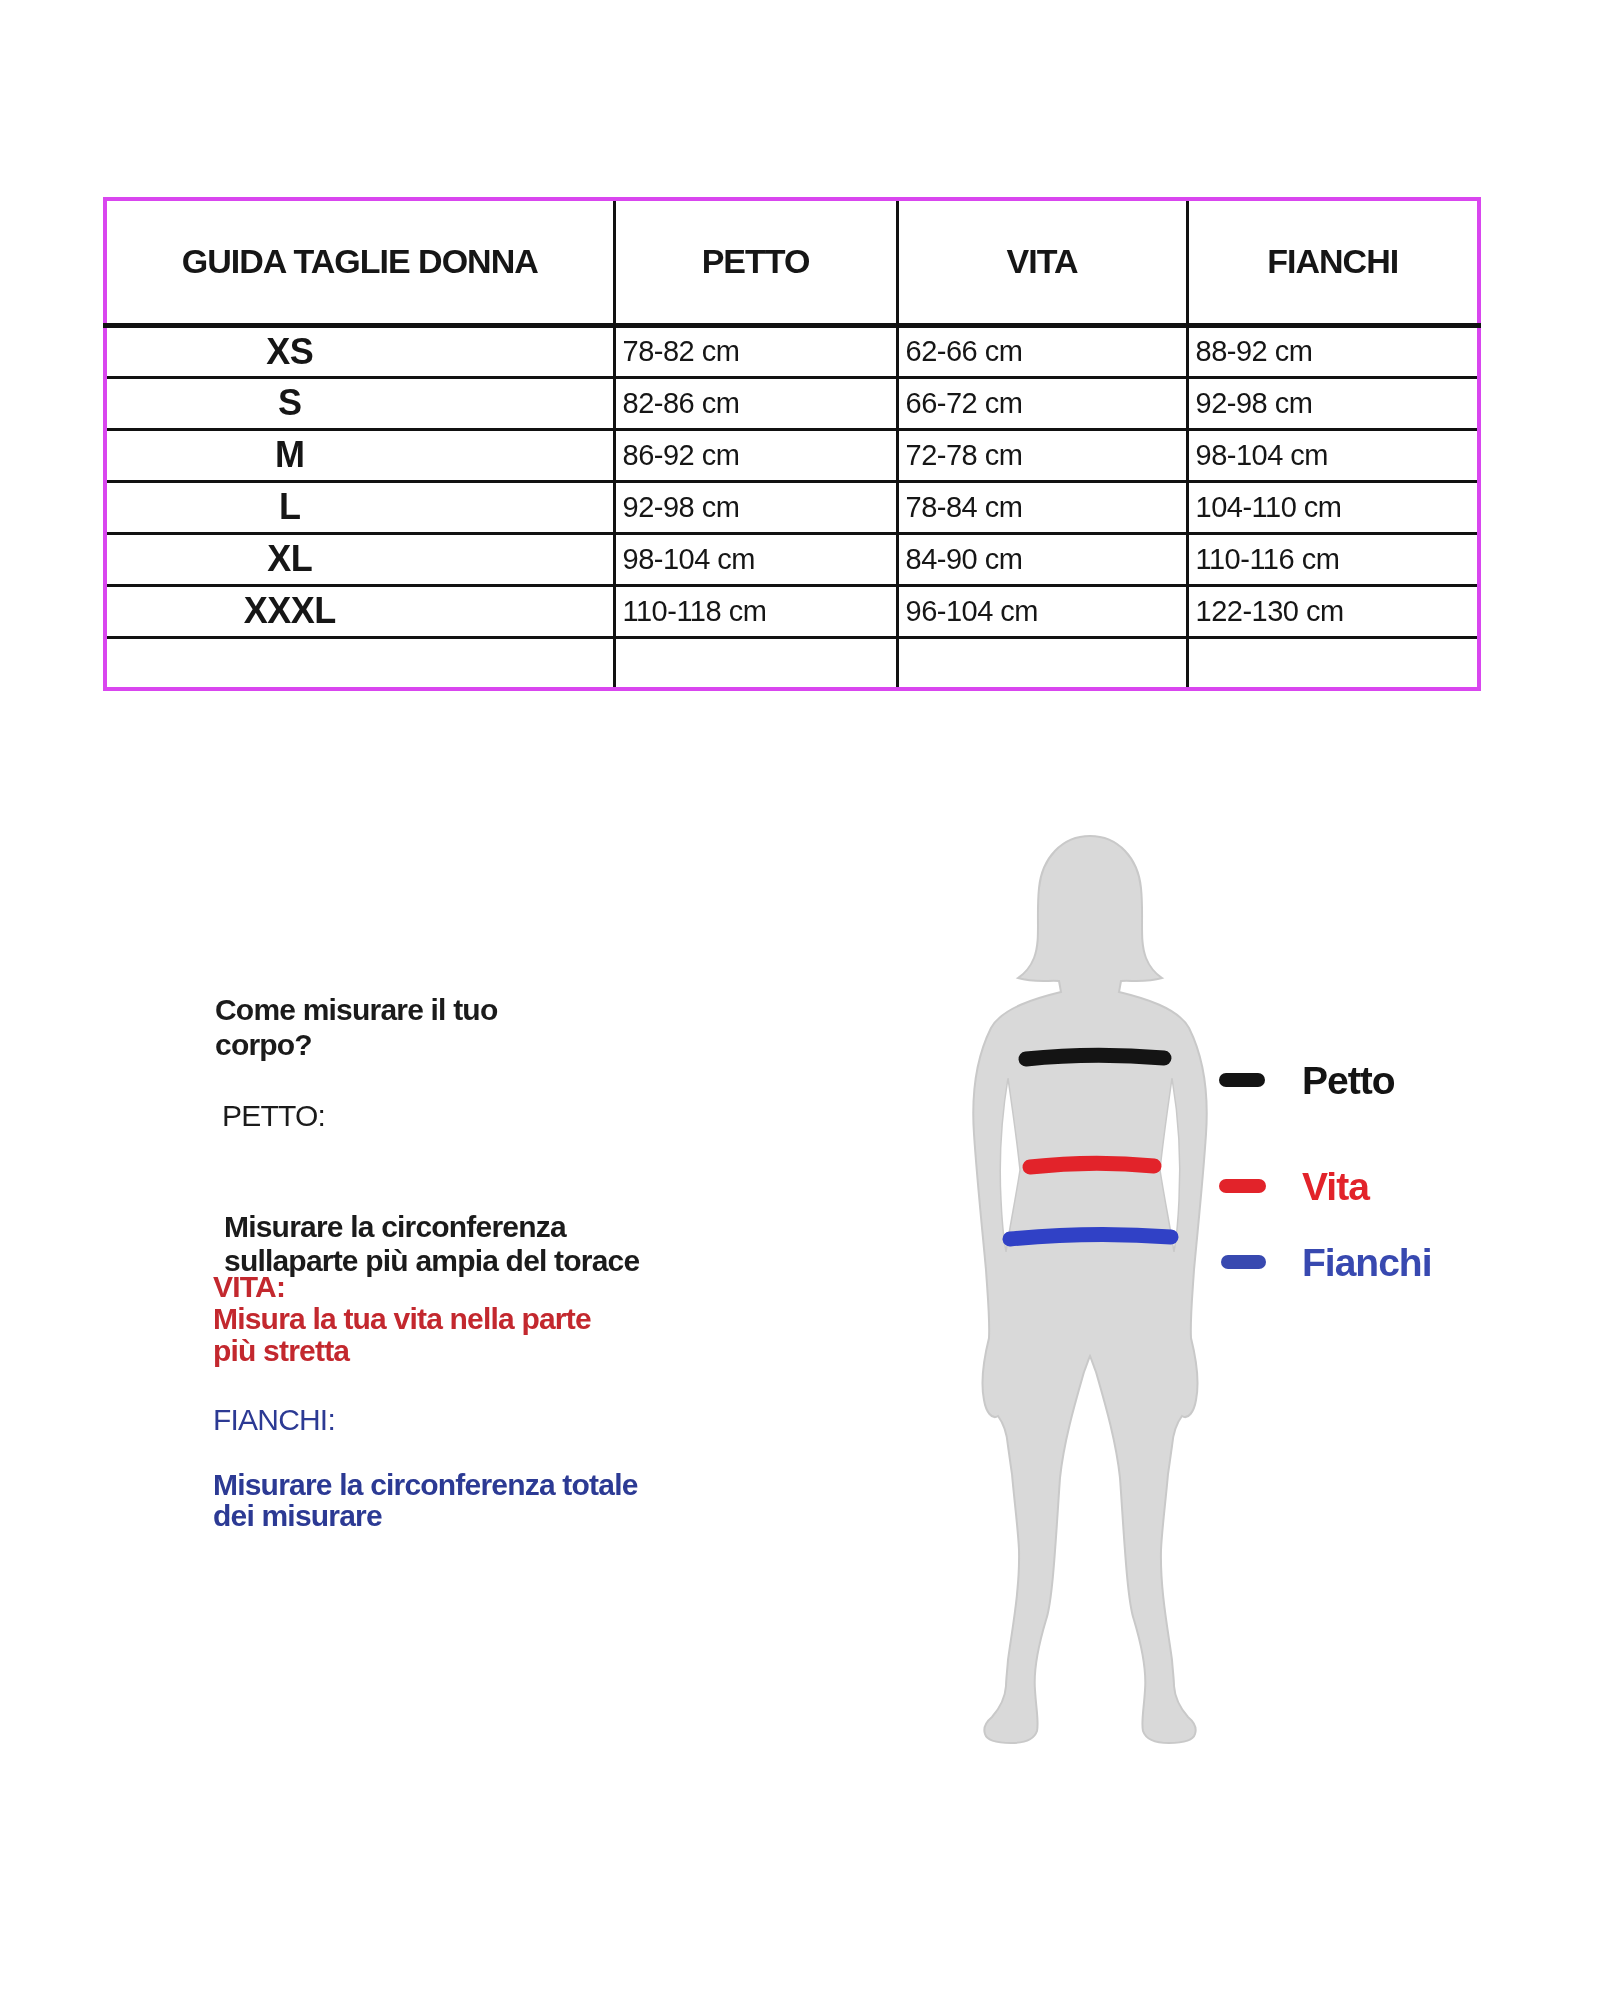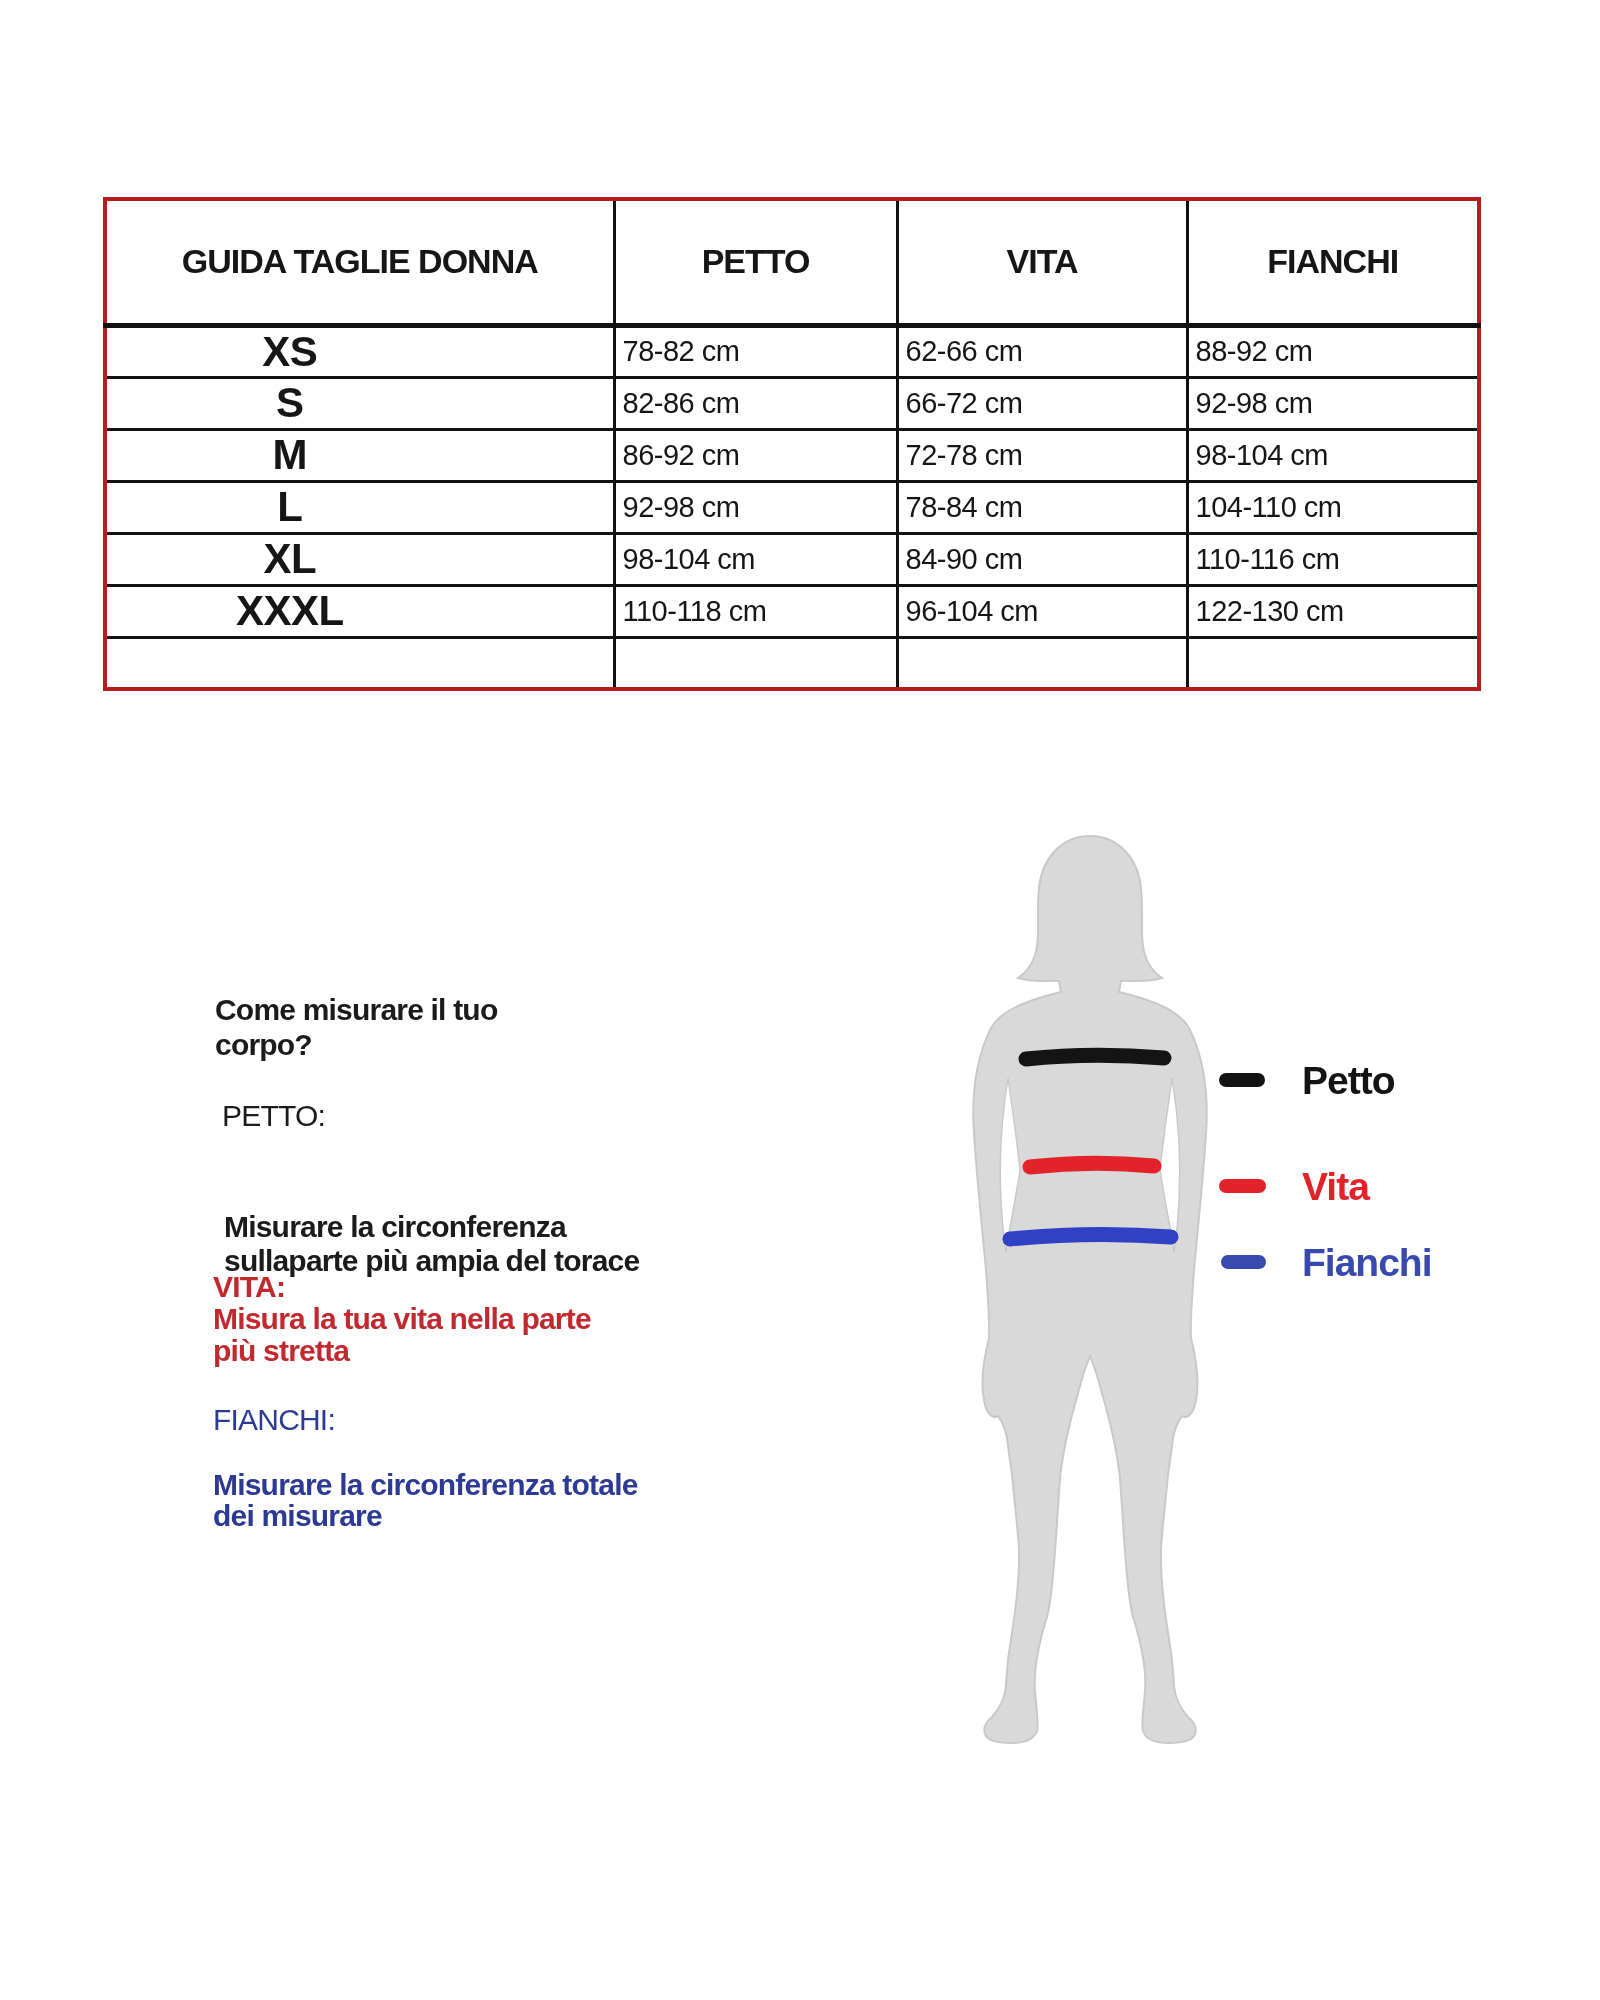--- a/index.html
+++ b/index.html
@@ -5,40 +5,40 @@
   html,body{margin:0;padding:0;background:#ffffff;}
   .canvas{
     position:relative;width:1600px;height:2000px;background:#ffffff;overflow:hidden;
     font-family:"Liberation Sans",sans-serif;color:#161616;
   }
 
   
   .size-table{
     position:absolute;left:103px;top:197px;width:1374px;
     border-collapse:collapse;table-layout:fixed;
-    border:4px solid #b91c1c;
+    border:4px solid #d946ef;
   }
   .size-table col.c1{width:509px;}
   .size-table col.c2{width:283px;}
   .size-table col.c3{width:290px;}
   .size-table col.c4{width:292px;}
   .size-table th{
     border:3px solid #111111;border-bottom:5px solid #111111;
     font-size:34px;font-weight:bold;letter-spacing:-1px;color:#161616;
     text-align:center;vertical-align:middle;padding:0;
   }
   .size-table thead tr{height:126px;}
   .size-table tbody tr{height:52px;}
   .size-table td{
     border:3px solid #111111;vertical-align:middle;padding:0;
     font-size:29px;letter-spacing:-0.5px;color:#161616;
     text-align:left;padding-left:7px;white-space:nowrap;overflow:hidden;
   }
   .size-table td.size{
-    text-align:center;font-weight:bold;font-size:42px;
+    text-align:center;font-weight:bold;font-size:36px;
     padding-left:0;padding-right:140px;
   }
 
   
   .para{position:absolute;font-size:30px;letter-spacing:-0.8px;line-height:33px;color:#1b1b1b;white-space:nowrap;}
   .para.bold{font-weight:bold;}
   #p-heading{left:215px;top:992px;font-size:30px;font-weight:bold;line-height:35px;}
   #p-petto-label{left:222px;top:1099px;}
   #p-petto-desc{left:224px;top:1210px;line-height:34px;}
   #p-vita{left:213px;top:1271px;line-height:32px;color:#c3282e;}

